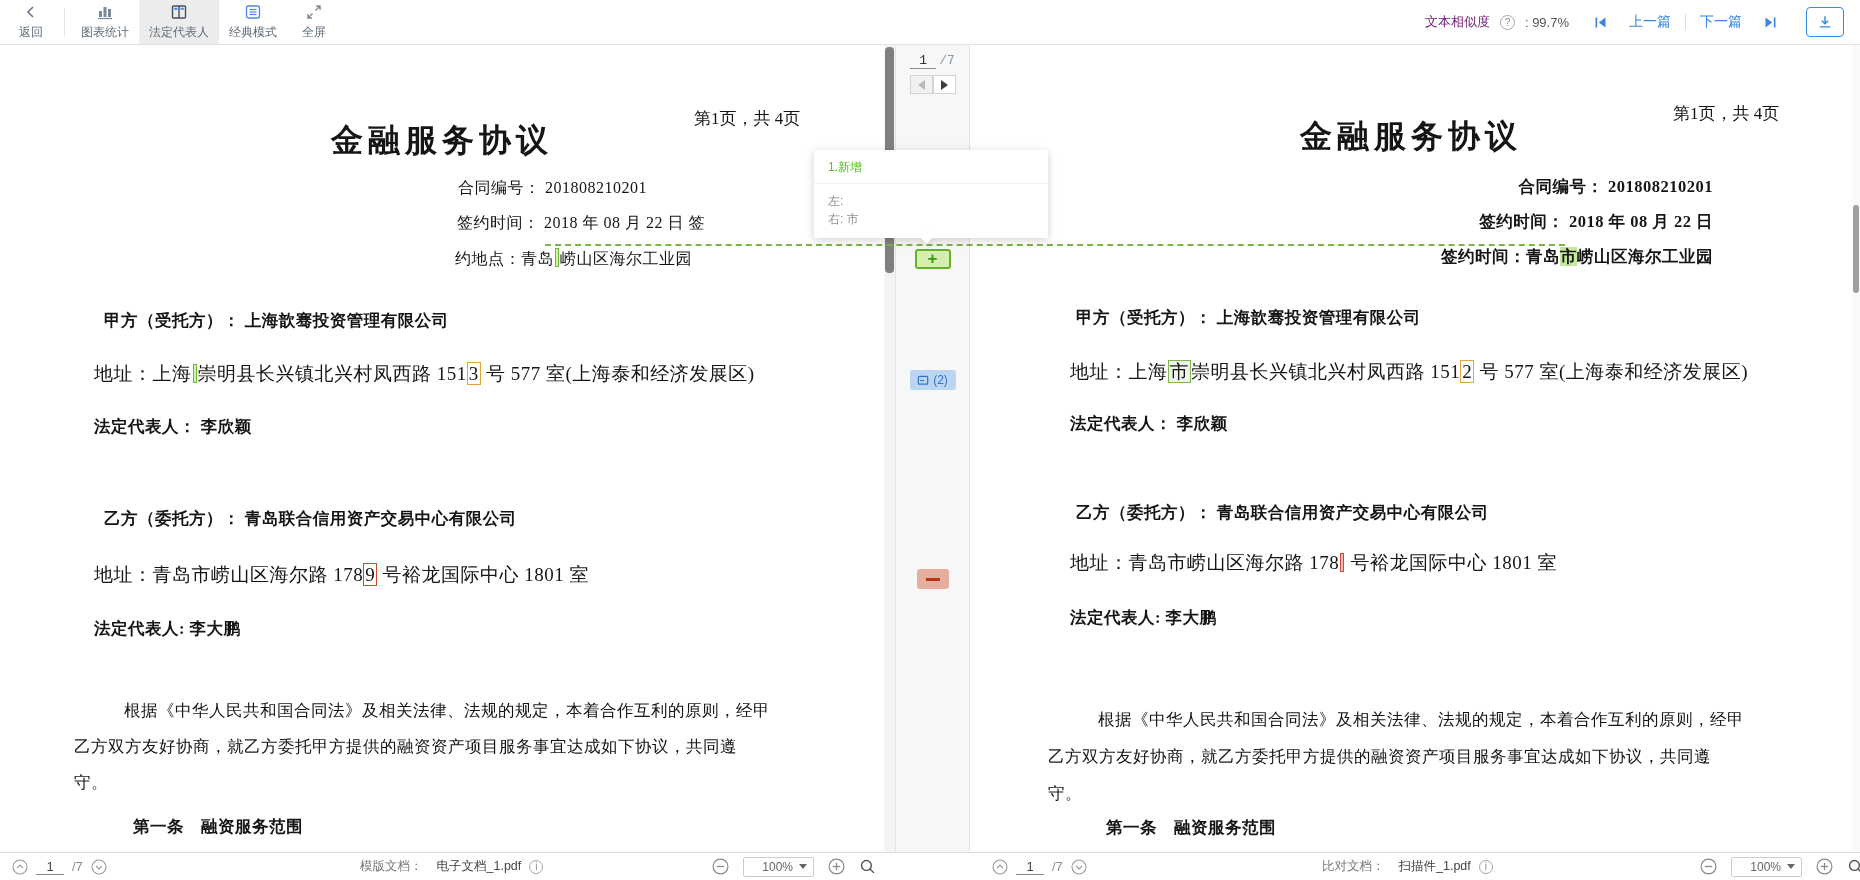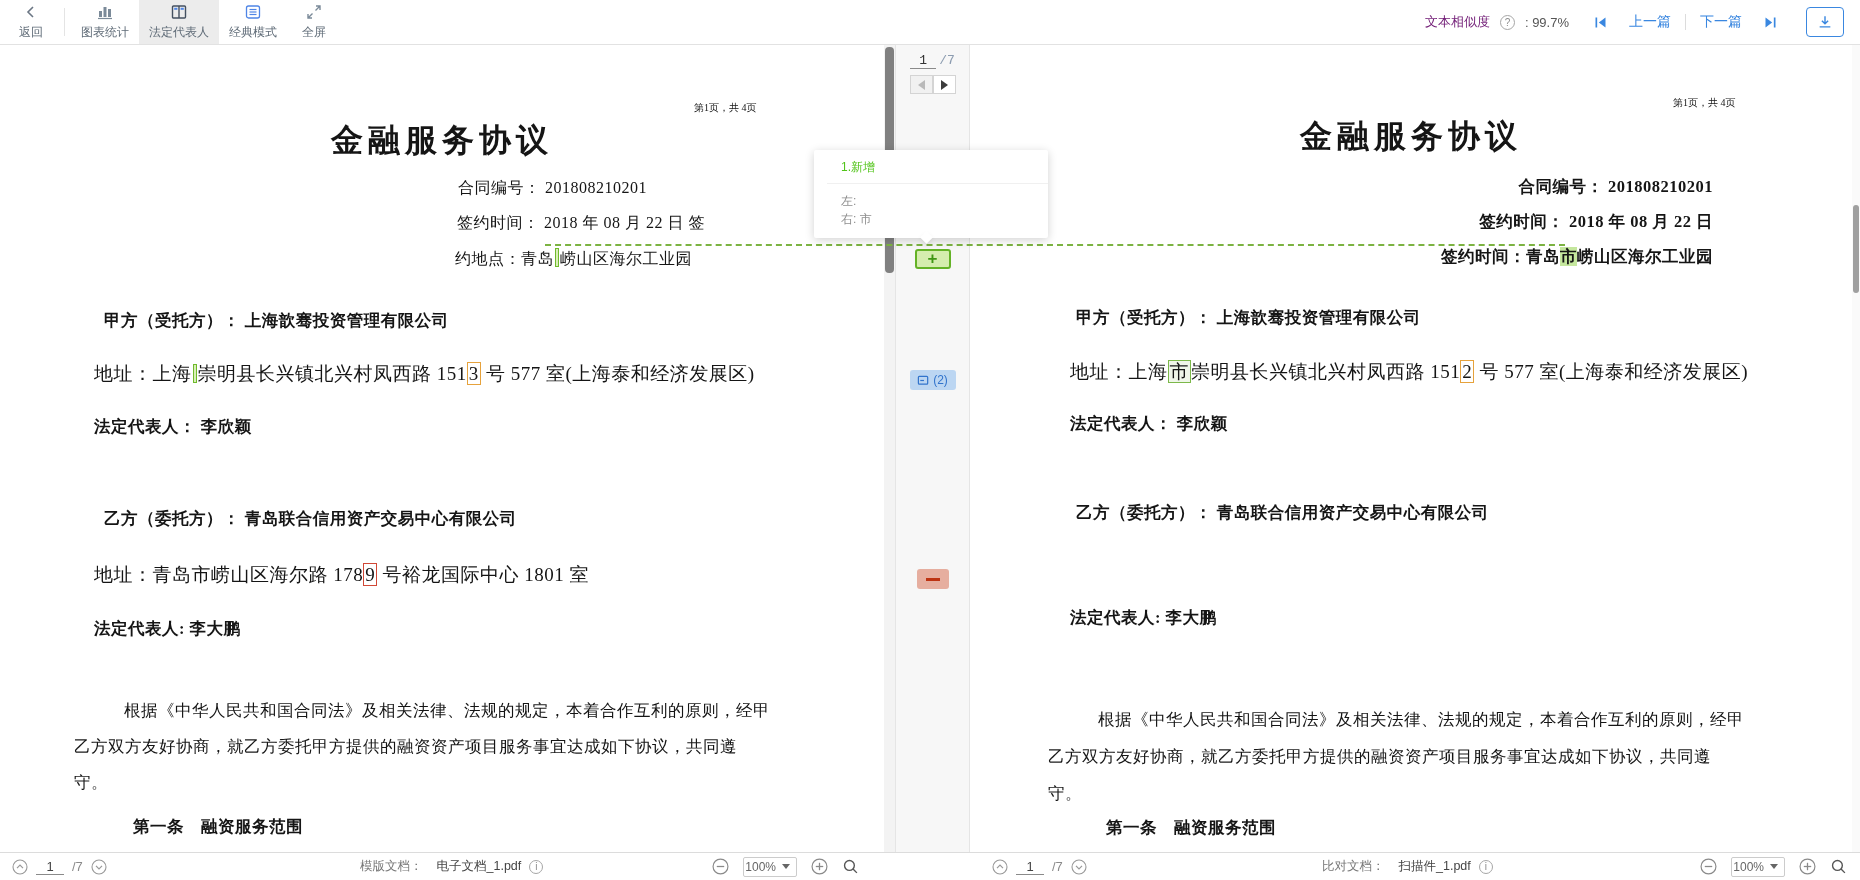--- a/index.html
+++ b/index.html
@@ -60,30 +60,30 @@
            width:32px; height:20px; background:#e6ae9f; border-radius:3px;
            display:flex; align-items:center; justify-content:center; cursor:pointer; }
   .g-del-bar { width:14px; height:3px; background:#bd3312; }
 
   
   .dash-line { position:absolute; top:199px; left:545px; width:1020px; height:0;
                border-top:2px dashed #7cb342; z-index:5; }
 
   
   .diff-tooltip { position:absolute; left:814px; top:105px; width:234px; background:#fff;
-                  box-shadow:0 2px 10px rgba(0,0,0,.18); border-radius:2px; z-index:10;padding-left:13px; }
+                  box-shadow:0 2px 10px rgba(0,0,0,.18); border-radius:2px; z-index:10; }
   .dt-title { font-size:12px; color:#52c41a; padding:9px 14px 7px; border-bottom:1px solid #f0f0f0; }
   .dt-body { padding:8px 14px 10px; }
   .dt-line { font-size:12px; color:#8f8f8f; line-height:18px; }
   .diff-tooltip::after { content:""; position:absolute; left:108px; bottom:-4px; width:9px; height:9px;
                          background:#fff; transform:rotate(45deg); box-shadow:2px 2px 5px rgba(0,0,0,.08); }
 
   
   .line { position:absolute; white-space:nowrap; font-size:16px; letter-spacing:.5px; }
-  .line.small { font-size:10px; letter-spacing:0; }
+  .line.small { font-size:17px; letter-spacing:0;margin-top:6px; }
   .line.b { font-weight:700; font-size:16.5px; }
   .line.addr { font-size:19px; }
   .doc-title { position:absolute; width:100%; text-align:center; font-size:32px;
                font-weight:600; letter-spacing:5px; }
   .para { position:absolute; font-size:16.5px; letter-spacing:.5px; }
   .pline { line-height:36px; white-space:nowrap; }
   .page-right .pline { line-height:37px; }
   .pline.indent { padding-left:50px; }
 
   
@@ -98,21 +98,21 @@
 
   
   .footer { position:absolute; left:0; bottom:0; width:1860px; height:28px; background:#fff;
             border-top:1px solid #dcdcdc; z-index:20; font-size:13px; color:#666; }
   .f-cluster { position:absolute; top:0; bottom:0; display:flex; align-items:center; gap:8px; }
   .f-page { display:inline-block; min-width:28px; text-align:center; color:#444;
             border-bottom:1px solid #8a8a8a; line-height:15px; cursor:text; }
   .f-total { color:#8a8a8a; }
   .f-doc-label { font-size:12.5px; color:#777; }
   .f-doc-name { font-size:12.5px; color:#444; margin-left:6px; }
-  .zoom-box { width:54px; height:20px; border:1px solid #ccc; border-radius:2px; background:#fff;
+  .zoom-box { width:71px; height:20px; border:1px solid #ccc; border-radius:2px; background:#fff;
               display:inline-flex; align-items:center; justify-content:flex-end; gap:6px;
               padding:0 6px; font-size:12px; color:#666; cursor:pointer; }
   .caret-down { width:0; height:0; border-left:4px solid transparent; border-right:4px solid transparent;
                 border-top:5px solid #666; }
   svg { display:block; }
 </style>
 </head>
 <body>
 
 <div class="toolbar">
@@ -248,20 +248,23 @@
     <div class="line b" style="top:166px;right:139px">签约时间： 2018 年 08 月 22 日</div>
     <div class="line b" style="top:201px;right:139px">
       <span>签约时间：青岛</span><span class="hl-green-fill">市</span><span>崂山区海尔工业园</span>
     </div>
     <div class="line b" style="top:262px;left:106px">甲方（受托方）： 上海歆骞投资管理有限公司</div>
     <div class="line addr" style="top:314px;left:100px">
       <span>地址：上海</span><span class="hl-green-box">市</span><span>崇明县长兴镇北兴村凤西路 151</span><span class="hl-orange-box">2</span><span> 号 577 室(上海泰和经济发展区)</span>
     </div>
     <div class="line b" style="top:368px;left:100px">法定代表人： 李欣颖</div>
     <div class="line b" style="top:457px;left:106px">乙方（委托方）： 青岛联合信用资产交易中心有限公司</div>
+    <div class="line addr" style="top:505px;left:100px">
+      <span>地址：青岛市崂山区海尔路 178</span><span class="del-mark"></span><span> 号裕龙国际中心 1801 室</span>
+    </div>
     <div class="line b" style="top:562px;left:100px">法定代表人: 李大鹏</div>
     <div class="para" style="top:656px;left:78px">
       <div class="pline indent">根据《中华人民共和国合同法》及相关法律、法规的规定，本着合作互利的原则，经甲</div>
       <div class="pline">乙方双方友好协商，就乙方委托甲方提供的融资资产项目服务事宜达成如下协议，共同遵</div>
       <div class="pline">守。</div>
     </div>
     <div class="line b" style="top:772px;left:136px">第一条　融资服务范围</div>
   </div>
 
   <div class="vscroll win-sb">

